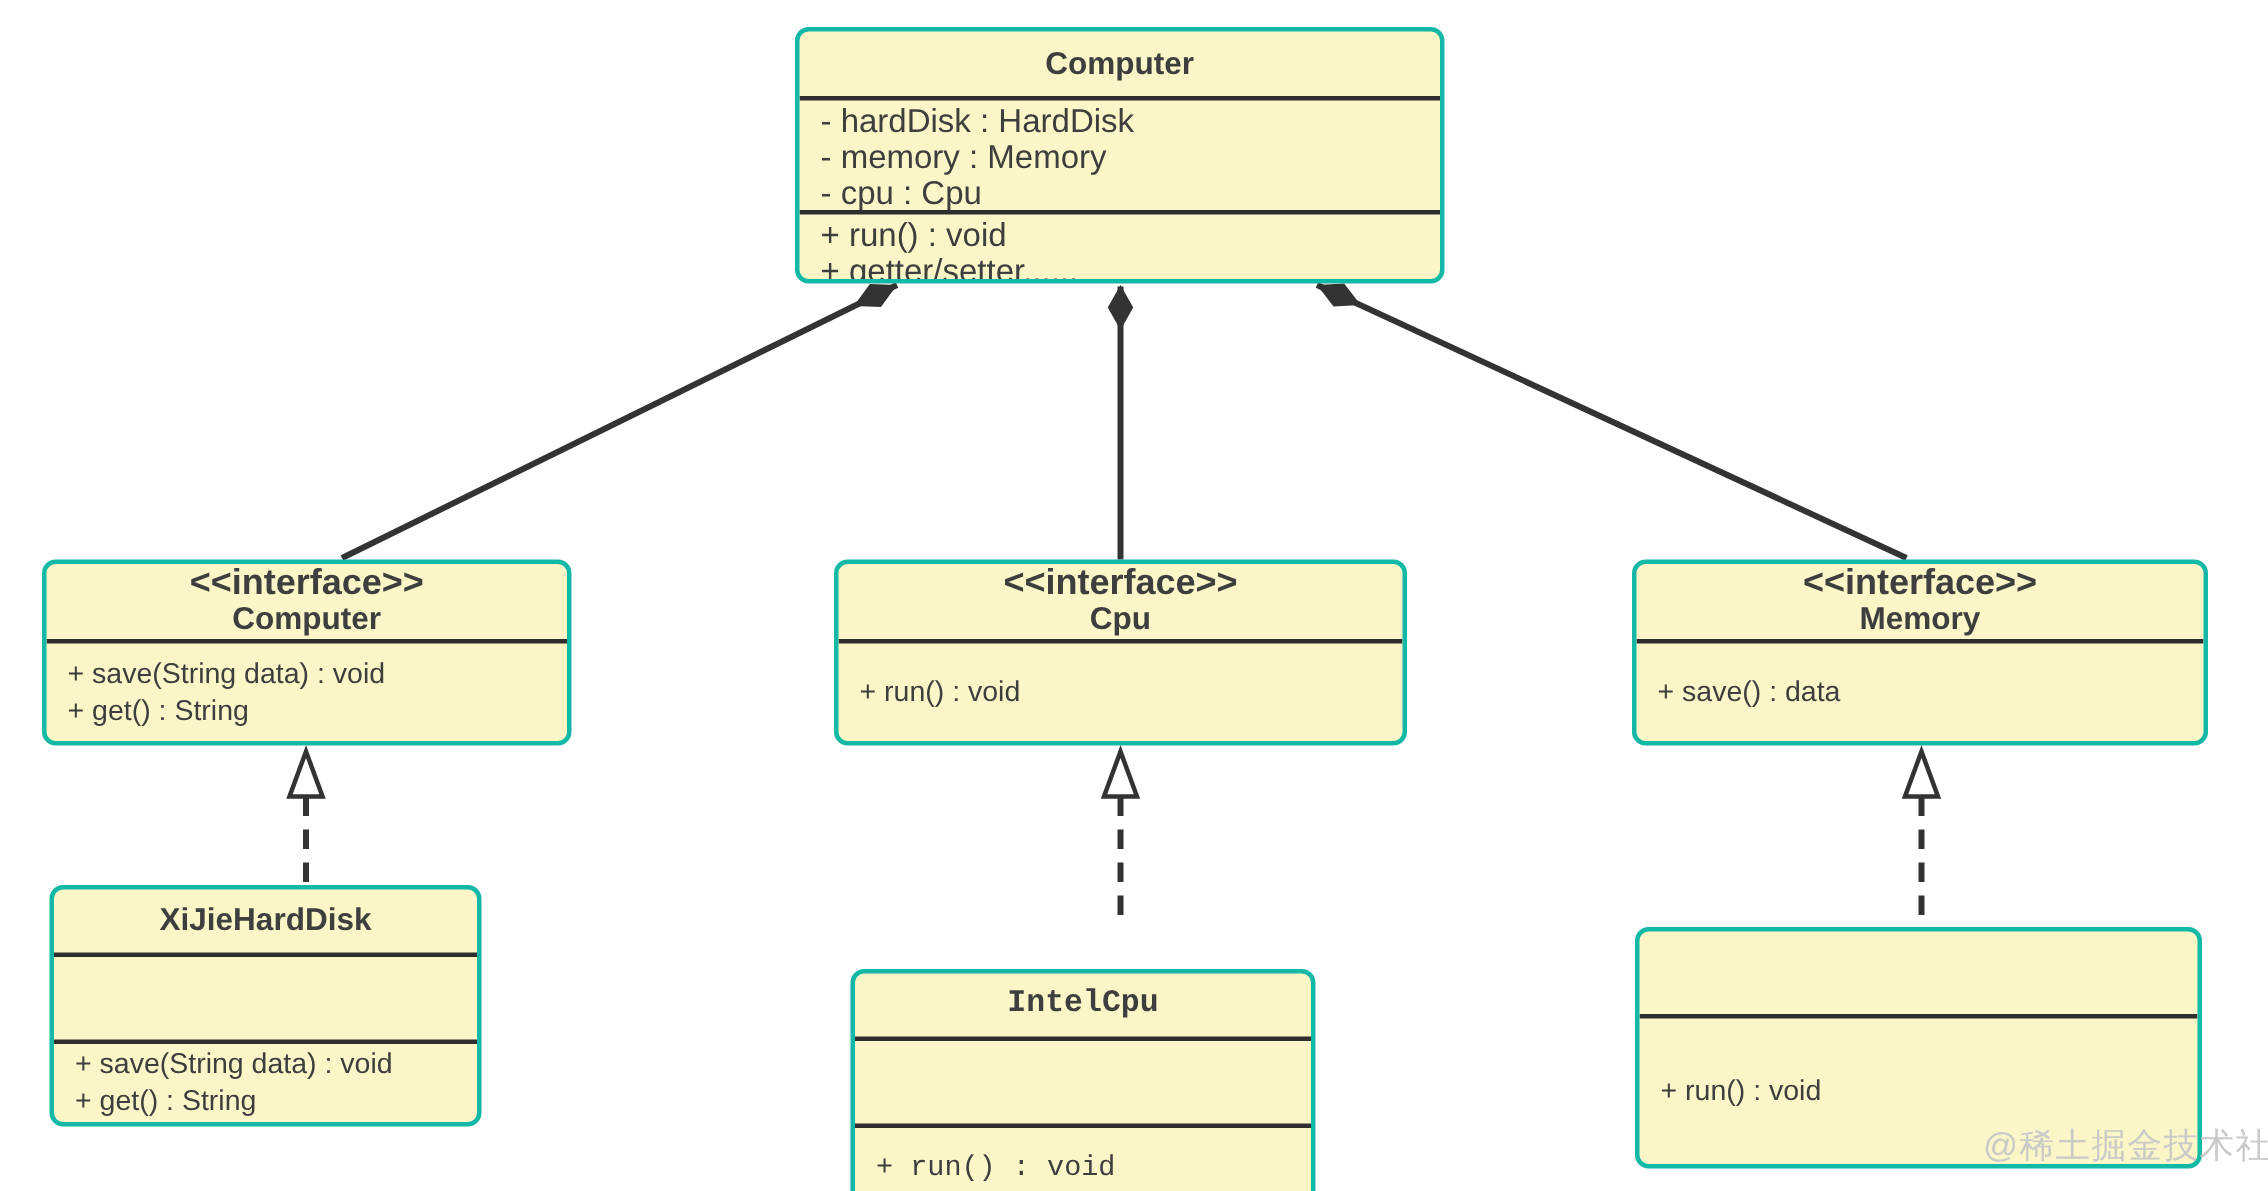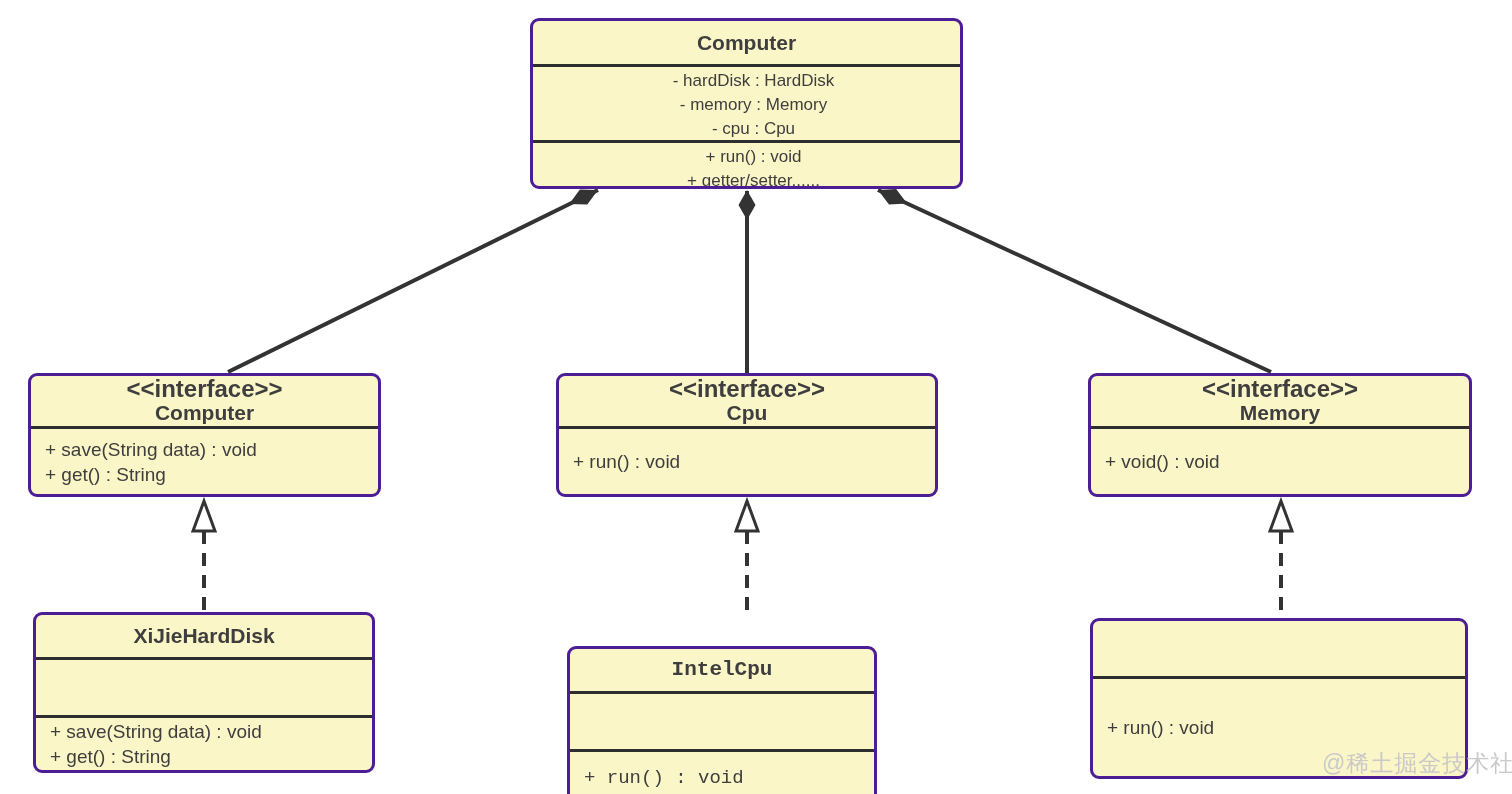--- a/index.html
+++ b/index.html
@@ -18,21 +18,21 @@
   .connectors {
     position: absolute;
     left: 0; top: 0;
     width: 1512px; height: 794px;
     z-index: 0;
   }
   .uml-box {
     position: absolute;
     box-sizing: border-box;
     background: #FBF6C7;
-    border: 3px solid #4c1d95;
+    border: 3px solid #14b8a6;
     border-radius: 9px;
     color: #3E3E3E;
     z-index: 1;
     display: flex;
     flex-direction: column;
     overflow: hidden;
   }
   .box-head {
     display: flex;
     flex-direction: column;
@@ -44,24 +44,23 @@
   }
   .box-head .name  { font-size: 21px; line-height: 24px; }
   .box-head .stereo { font-size: 24px; line-height: 24px; }
   .box-section {
     box-sizing: border-box;
     padding: 2px 0 0 14px;
     flex: 0 0 auto;
   }
   .box-section.sep-top { border-top: 3px solid #2E2E2E; }
   .box-section .line {
-    font-size: 17px;
+    font-size: 22px;
     line-height: 24px;
     white-space: nowrap;
-    text-align: center;
   }
   .box-methods-center {
     display: flex;
     flex-direction: column;
     justify-content: center;
     flex: 1 1 auto;
     padding-left: 14px;
     box-sizing: border-box;
   }
   .box-methods-center .line {
@@ -73,21 +72,21 @@
   
   .box-computer   { left: 530px;  top: 18px;  width: 433px; height: 171px; }
   .box-computer .box-head { height: 43px; }
   .box-computer .attrs    { height: 73px; }
 
   .box-harddisk   { left: 28px;   top: 373px; width: 353px; height: 124px; }
   .box-cpu        { left: 556px;  top: 373px; width: 382px; height: 124px; }
   .box-memory     { left: 1088px; top: 373px; width: 384px; height: 124px; }
   .iface .box-head { height: 50px; }
 
-  .box-xijie      { left: 33px;   top: 612px; width: 342px; height: 161px; }
+  .box-xijie      { left: 33px;   top: 590px; width: 288px; height: 161px; }
   .box-intelcpu   { left: 567px;  top: 646px; width: 310px; height: 161px; font-family: Liberation Mono, monospace; }
   .box-kingston   { left: 1090px; top: 618px; width: 378px; height: 161px; }
   .impl .box-head { height: 42px; }
   .impl .attrs    { height: 55px; }
 
   .watermark {
     position: absolute;
     left: 1322px;
     top: 748px;
     font-size: 23px;
@@ -170,21 +169,21 @@
       <div class="line">+ run() : void</div>
     </div>
   </div>
 
   <div class="uml-box iface box-memory">
     <div class="box-head">
       <div class="stereo">&lt;&lt;interface&gt;&gt;</div>
       <div class="name">Memory</div>
     </div>
     <div class="box-methods-center">
-      <div class="line">+ void() : void</div>
+      <div class="line">+ save() : data</div>
     </div>
   </div>
 
   <div class="uml-box impl box-xijie">
     <div class="box-head">
       <div class="name">XiJieHardDisk</div>
     </div>
     <div class="box-section attrs"></div>
     <div class="box-methods-center sep-top" style="border-top:3px solid #2E2E2E">
       <div class="line">+ save(String data) : void</div>

